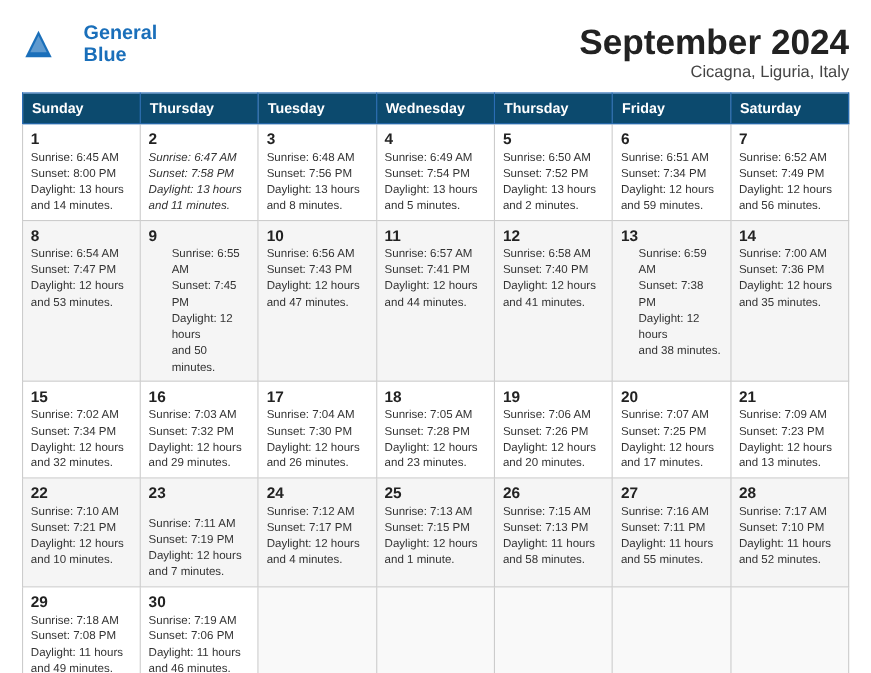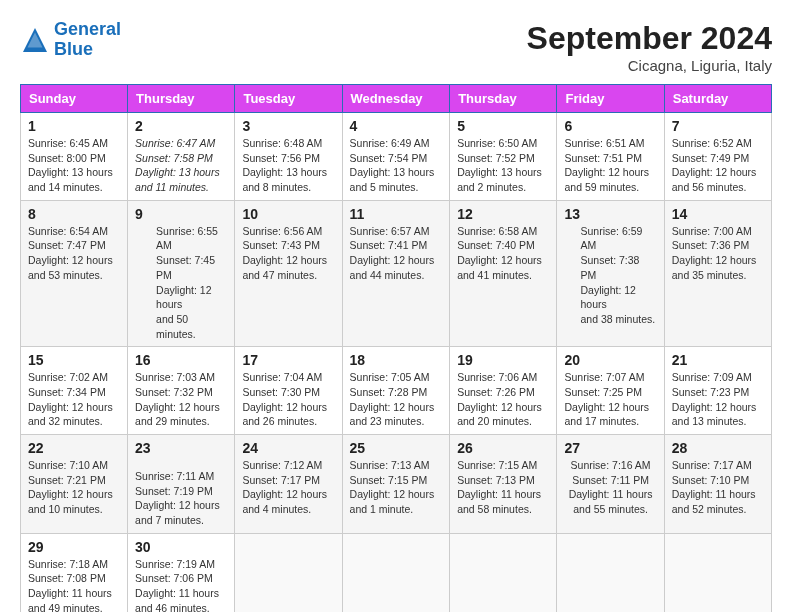--- a/index.html
+++ b/index.html
@@ -20,21 +20,21 @@
       display: flex;
       align-items: center;
       gap: 4px;
     }
     .logo-text {
       font-size: 18px;
       font-weight: bold;
       color: #333;
       line-height: 1.1;
     }
-    .logo-text span { color: #1a6fba; }
+    .logo-text span { color: #1a6fba; margin-left: 22px; }
     .logo-icon {
       width: 30px;
       height: 30px;
     }
     .title-block {
       text-align: right;
     }
     .month-title {
       font-size: 32px;
       font-weight: bold;
@@ -43,21 +43,21 @@
     .location {
       font-size: 15px;
       color: #444;
     }
     table {
       width: 100%;
       border-collapse: collapse;
       font-size: 11px;
     }
     thead tr th {
-      background: #d946ef;
+      background: #0c4a6e;
       color: #fff;
       font-size: 13px;
       font-weight: bold;
       padding: 6px 8px;
       text-align: left;
       border: 1px solid #2a6db5;
     }
     tbody tr td {
       border: 1px solid #ccc;
       padding: 5px 7px;
@@ -146,21 +146,21 @@
         <td>
           <span class="day-num">5</span>
           <div class="day-info" style="white-space: pre-line;">Sunrise: 6:50 AM
 Sunset: 7:52 PM
 Daylight: 13 hours
 and 2 minutes.</div>
         </td>
         <td>
           <span class="day-num">6</span>
           <div class="day-info" style="white-space: pre-line;">Sunrise: 6:51 AM
-Sunset: 7:51 PM
+Sunset: 7:34 PM
 Daylight: 12 hours
 and 59 minutes.</div>
         </td>
         <td>
           <span class="day-num">7</span>
           <div class="day-info" style="white-space: pre-line;">Sunrise: 6:52 AM
 Sunset: 7:49 PM
 Daylight: 12 hours
 and 56 minutes.</div>
         </td>
@@ -298,21 +298,21 @@
         </td>
         <td>
           <span class="day-num">26</span>
           <div class="day-info" style="white-space: pre-line;">Sunrise: 7:15 AM
 Sunset: 7:13 PM
 Daylight: 11 hours
 and 58 minutes.</div>
         </td>
         <td>
           <span class="day-num">27</span>
-          <div class="day-info" style="white-space: pre-line; text-align: center;">Sunrise: 7:16 AM
+          <div class="day-info" style="white-space: pre-line;">Sunrise: 7:16 AM
 Sunset: 7:11 PM
 Daylight: 11 hours
 and 55 minutes.</div>
         </td>
         <td>
           <span class="day-num">28</span>
           <div class="day-info" style="white-space: pre-line;">Sunrise: 7:17 AM
 Sunset: 7:10 PM
 Daylight: 11 hours
 and 52 minutes.</div>

